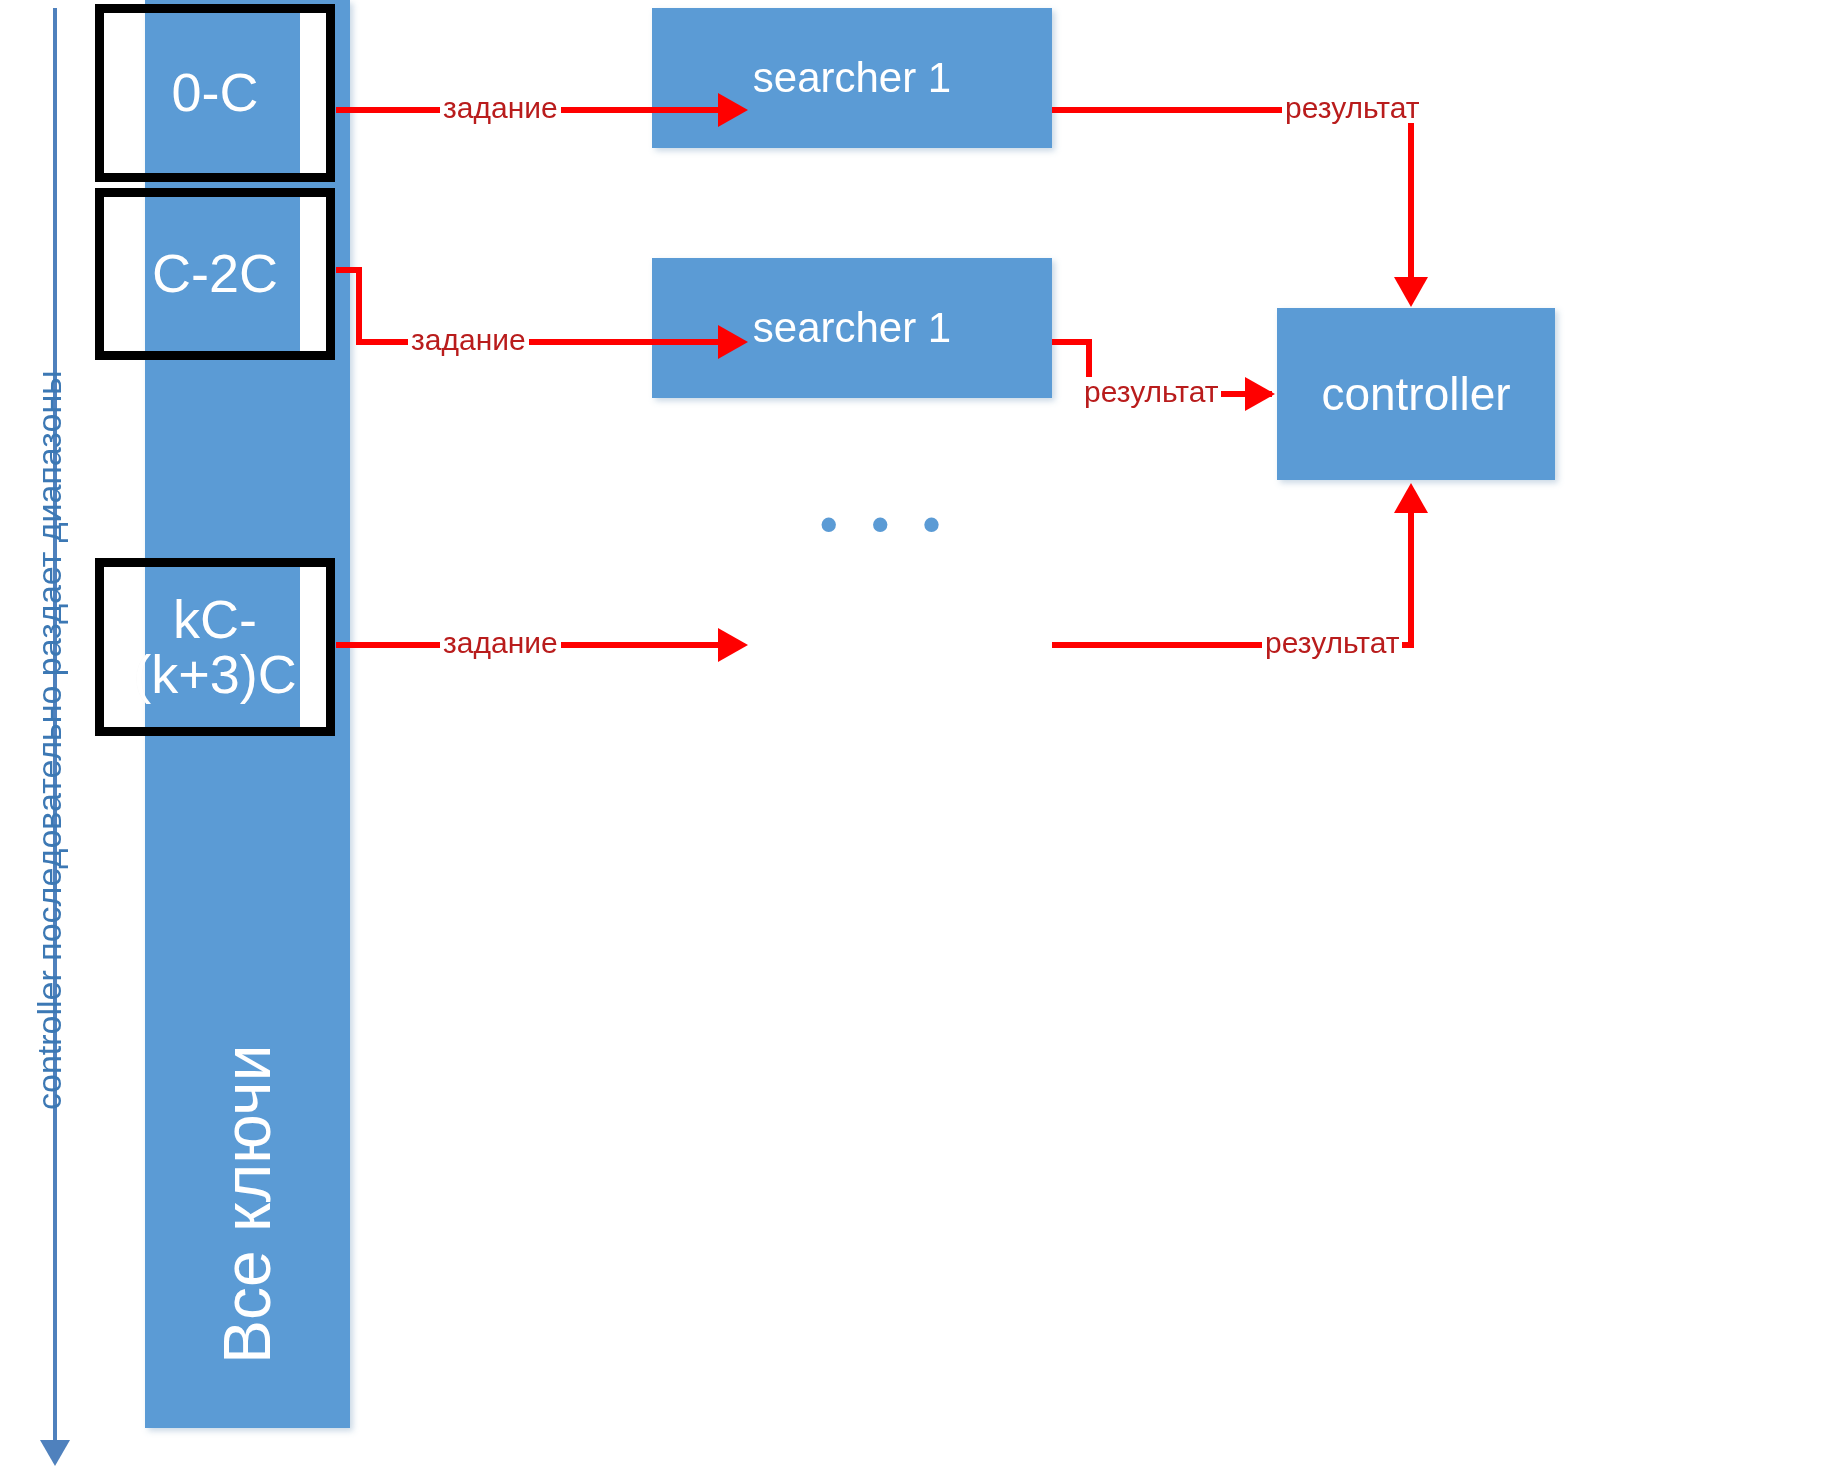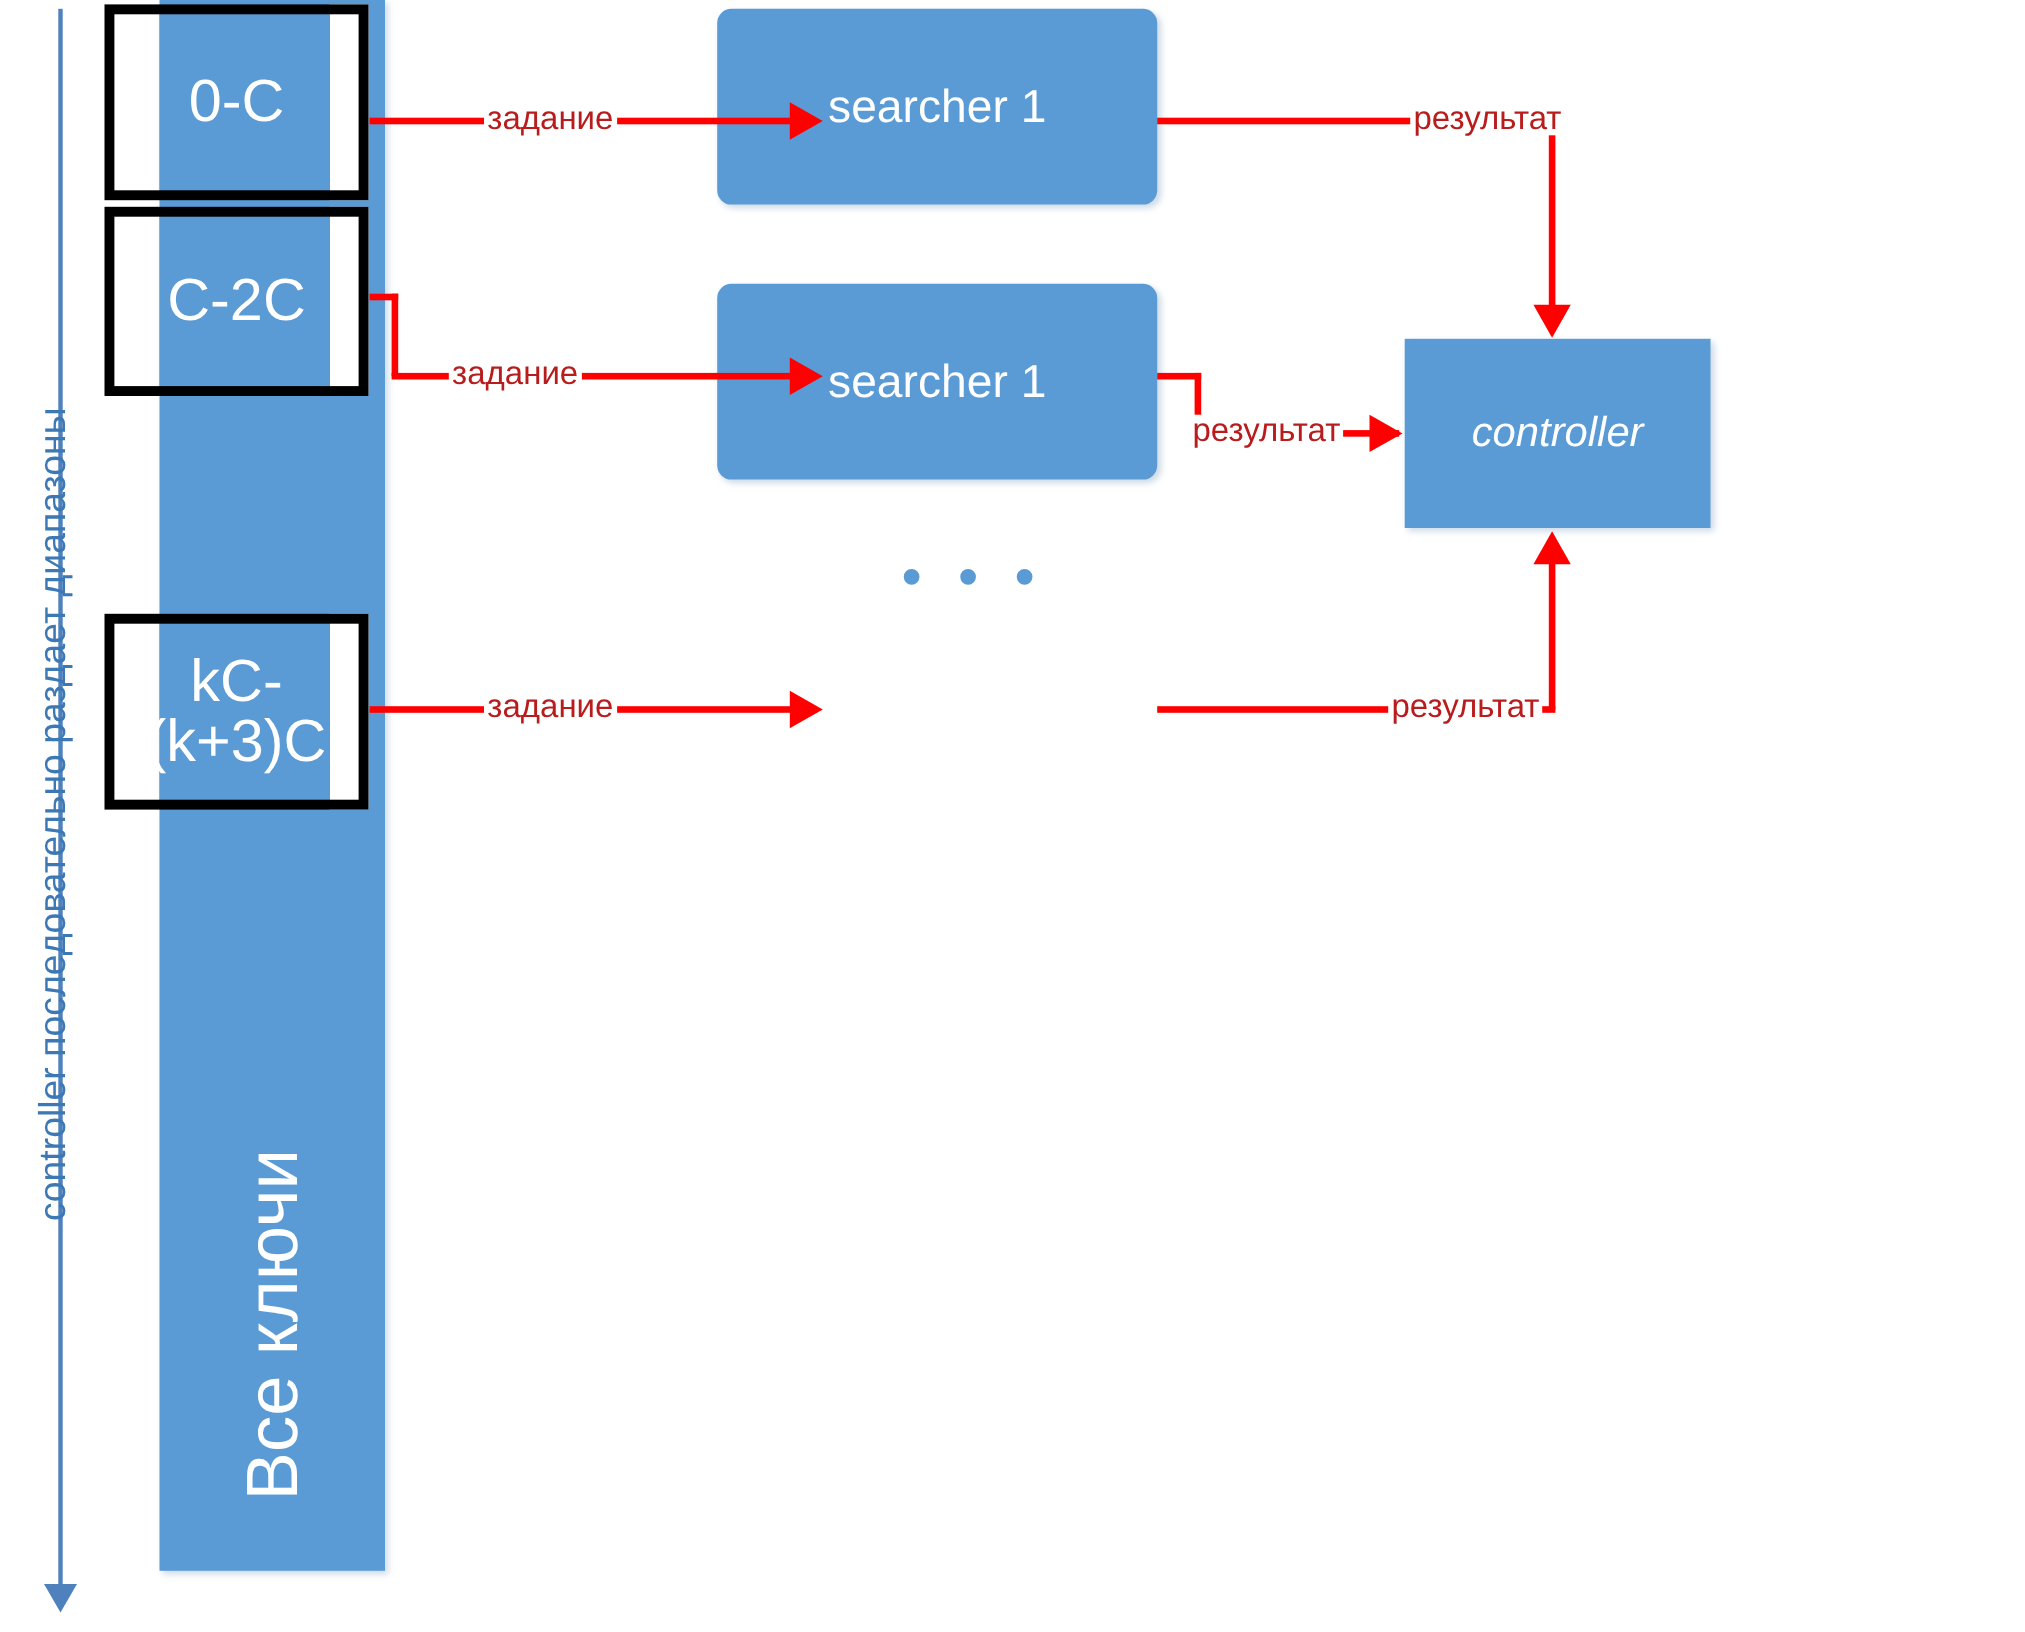--- a/index.html
+++ b/index.html
@@ -87,36 +87,34 @@
     z-index: 4;
   }
 
   #range0 { left: 95px; top: 4px;   width: 240px; height: 178px; }
   #range1 { left: 95px; top: 188px; width: 240px; height: 172px; }
   #range2 { left: 95px; top: 558px; width: 240px; height: 178px; }
 
   
   .searcher {
     width: 400px;
-    height: 178px;
+    height: 140px;
     font-size: 42px;
-    border-radius: 13px;
   }
   #searcher-1 { left: 652px; top: 8px; }
   #searcher-2 { left: 652px; top: 258px; }
   #searcher-n { left: 652px; top: 562px; }
 
   
   #controller-box {
     left: 1277px;
     top: 308px;
     width: 278px;
     height: 172px;
-    font-size: 38px;
-    font-style: italic;
+    font-size: 46px;
   }
 
   
   #ellipsis {
     position: absolute;
     left: 820px;
     top: 495px;
     font-size: 50px;
     color: #5B9BD5;
     letter-spacing: 10px;

